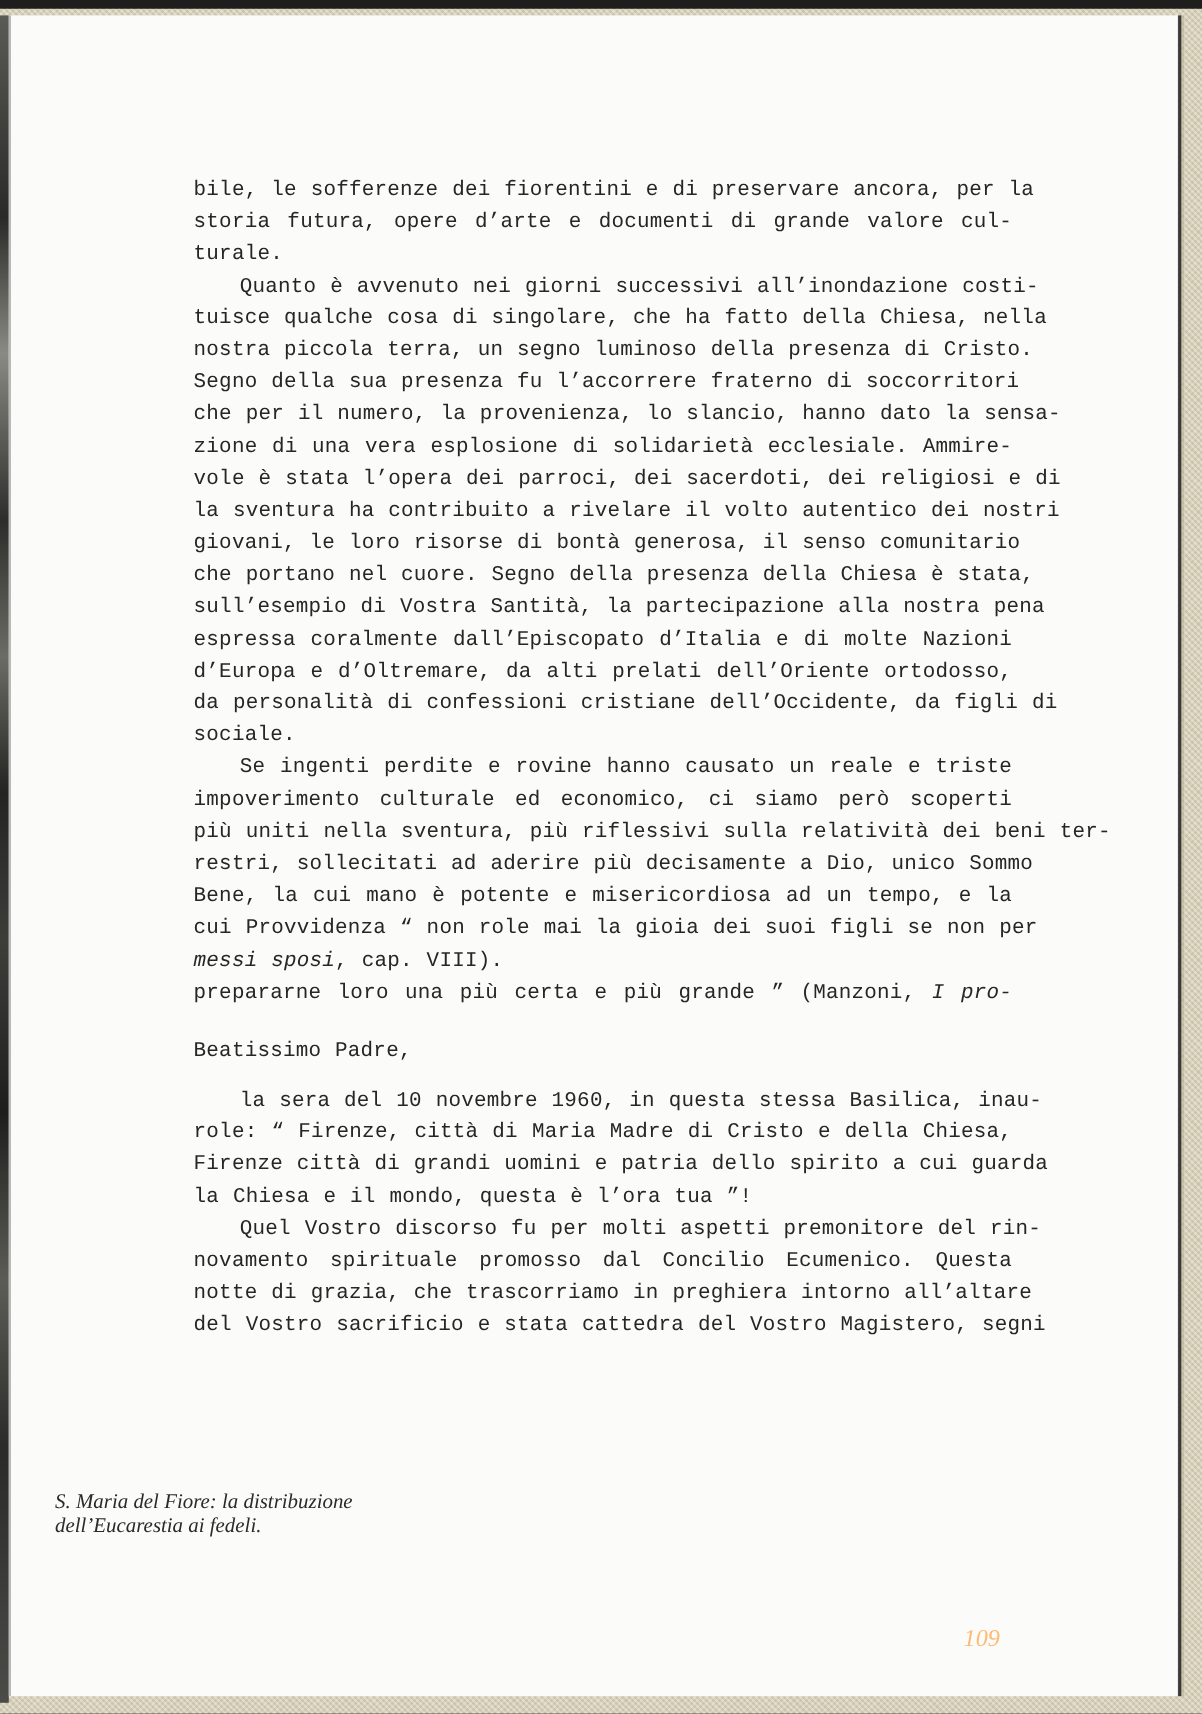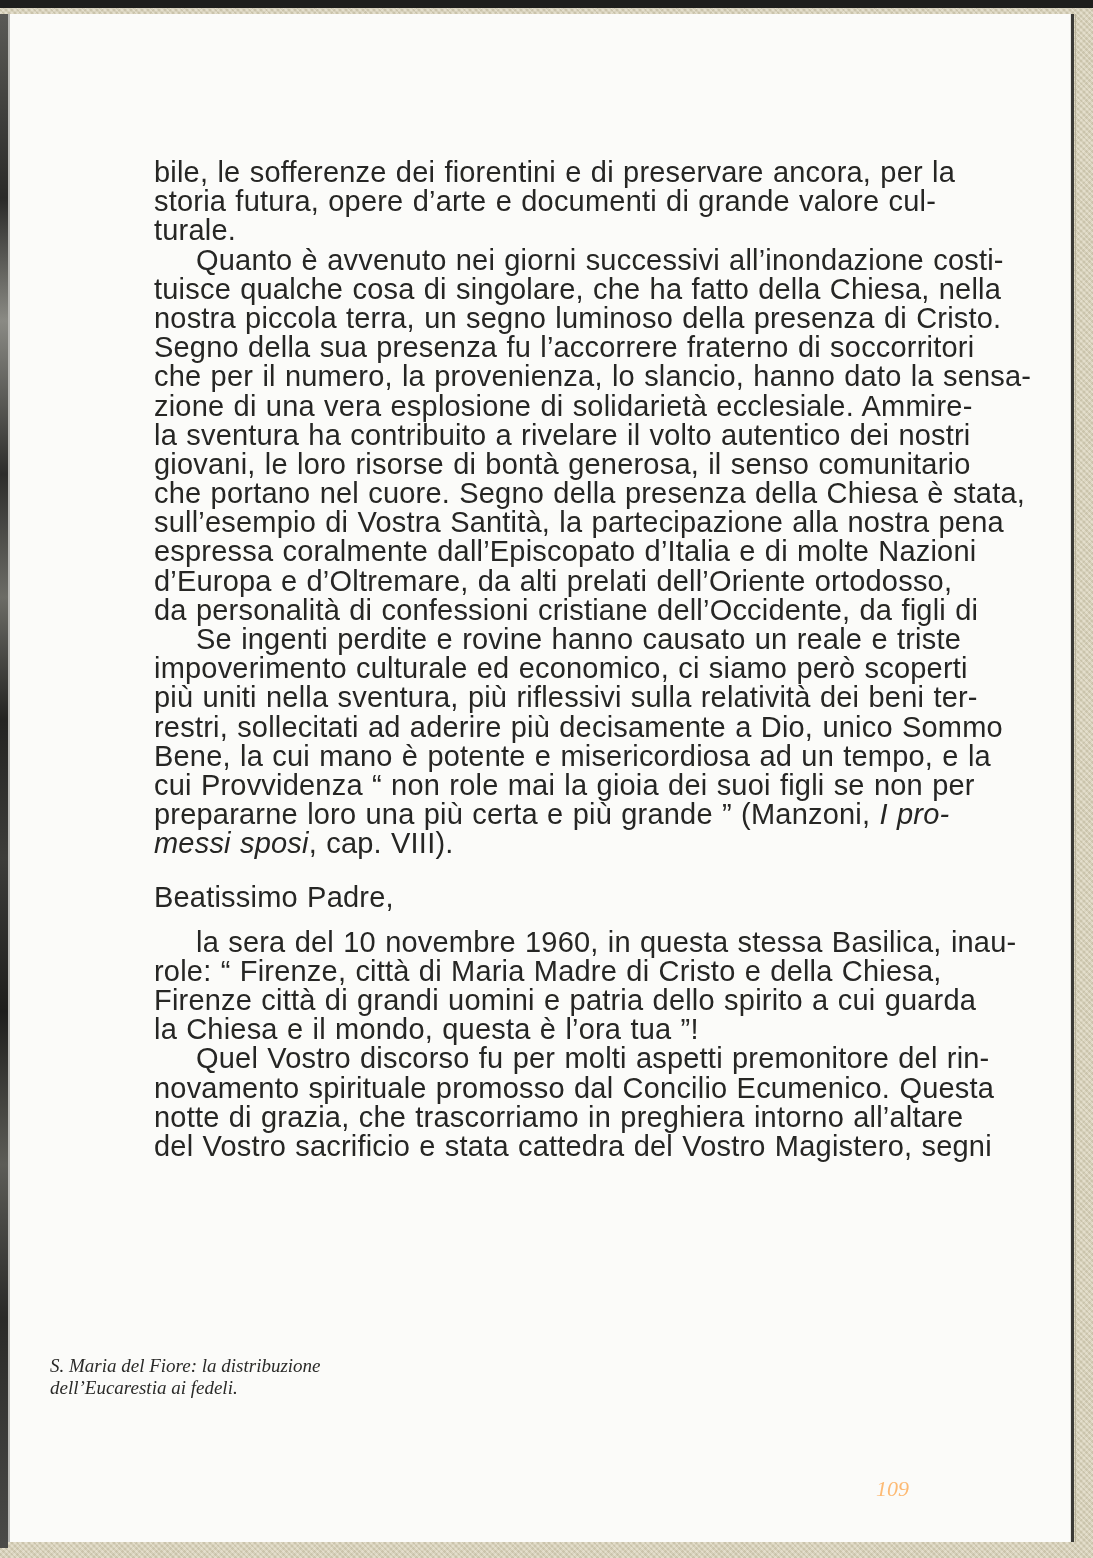--- a/index.html
+++ b/index.html
@@ -45,25 +45,25 @@
     background: #3a3936;
   }
   .right-edge-2 {
     position: absolute;
     left: 1075px; top: 14px;
     width: 1px; height: 1528px;
     background: #b8b29b;
   }
   .body-text {
     position: absolute;
-    left: 154px;
+    left: 176px;
     top: 158px;
     width: 744px;
-    font-family: Liberation Sans, sans-serif;
-    font-size: 29px;
+    font-family: Liberation Mono, monospace;
+    font-size: 19px;
     line-height: 29.2px;
     color: #262624;
     letter-spacing: 0.2px;
     word-spacing: 1px;
   }
   .line {
     display: block;
     height: 29.2px;
     white-space: nowrap;
     text-align: justify;
@@ -113,35 +113,37 @@
   <div class="body-text" id="body-text">
       <span class="line"><span>bile, le sofferenze dei fiorentini e di preservare ancora, per la</span></span>
       <span class="line"><span>storia futura, opere d’arte e documenti di grande valore cul-</span></span>
       <span class="line last"><span>turale.</span></span>
       <span class="line indent"><span>Quanto è avvenuto nei giorni successivi all’inondazione costi-</span></span>
       <span class="line"><span>tuisce qualche cosa di singolare, che ha fatto della Chiesa, nella</span></span>
       <span class="line"><span>nostra piccola terra, un segno luminoso della presenza di Cristo.</span></span>
       <span class="line"><span>Segno della sua presenza fu l’accorrere fraterno di soccorritori</span></span>
       <span class="line"><span>che per il numero, la provenienza, lo slancio, hanno dato la sensa-</span></span>
       <span class="line"><span>zione di una vera esplosione di solidarietà ecclesiale. Ammire-</span></span>
+      <span class="line"><span>vole è stata l’opera dei parroci, dei sacerdoti, dei religiosi e di</span></span>
       <span class="line"><span>la sventura ha contribuito a rivelare il volto autentico dei nostri</span></span>
       <span class="line"><span>giovani, le loro risorse di bontà generosa, il senso comunitario</span></span>
       <span class="line"><span>che portano nel cuore. Segno della presenza della Chiesa è stata,</span></span>
       <span class="line"><span>sull’esempio di Vostra Santità, la partecipazione alla nostra pena</span></span>
       <span class="line"><span>espressa coralmente dall’Episcopato d’Italia e di molte Nazioni</span></span>
       <span class="line"><span>d’Europa e d’Oltremare, da alti prelati dell’Oriente ortodosso,</span></span>
       <span class="line"><span>da personalità di confessioni cristiane dell’Occidente, da figli di</span></span>
+      <span class="line last"><span>sociale.</span></span>
       <span class="line indent"><span>Se ingenti perdite e rovine hanno causato un reale e triste</span></span>
       <span class="line"><span>impoverimento culturale ed economico, ci siamo però scoperti</span></span>
       <span class="line"><span>più uniti nella sventura, più riflessivi sulla relatività dei beni ter-</span></span>
       <span class="line"><span>restri, sollecitati ad aderire più decisamente a Dio, unico Sommo</span></span>
       <span class="line"><span>Bene, la cui mano è potente e misericordiosa ad un tempo, e la</span></span>
       <span class="line"><span>cui Provvidenza “ non role mai la gioia dei suoi figli se non per</span></span>
+      <span class="line last"><span class="it">messi sposi</span><span>, cap. VIII).</span></span>
       <span class="line"><span>prepararne loro una più certa e più grande ” (Manzoni, </span><span class="it">I pro-</span></span>
-      <span class="line last"><span class="it">messi sposi</span><span>, cap. VIII).</span></span>
       <span class="gap" style="height: 24px;"></span>
       <span class="line last"><span>Beatissimo Padre,</span></span>
       <span class="gap" style="height: 16px;"></span>
       <span class="line indent"><span>la sera del 10 novembre 1960, in questa stessa Basilica, inau-</span></span>
       <span class="line"><span>role: “ Firenze, città di Maria Madre di Cristo e della Chiesa,</span></span>
       <span class="line"><span>Firenze città di grandi uomini e patria dello spirito a cui guarda</span></span>
       <span class="line last"><span>la Chiesa e il mondo, questa è l’ora tua ”!</span></span>
       <span class="line indent"><span>Quel Vostro discorso fu per molti aspetti premonitore del rin-</span></span>
       <span class="line"><span>novamento spirituale promosso dal Concilio Ecumenico. Questa</span></span>
       <span class="line"><span>notte di grazia, che trascorriamo in preghiera intorno all’altare</span></span>

